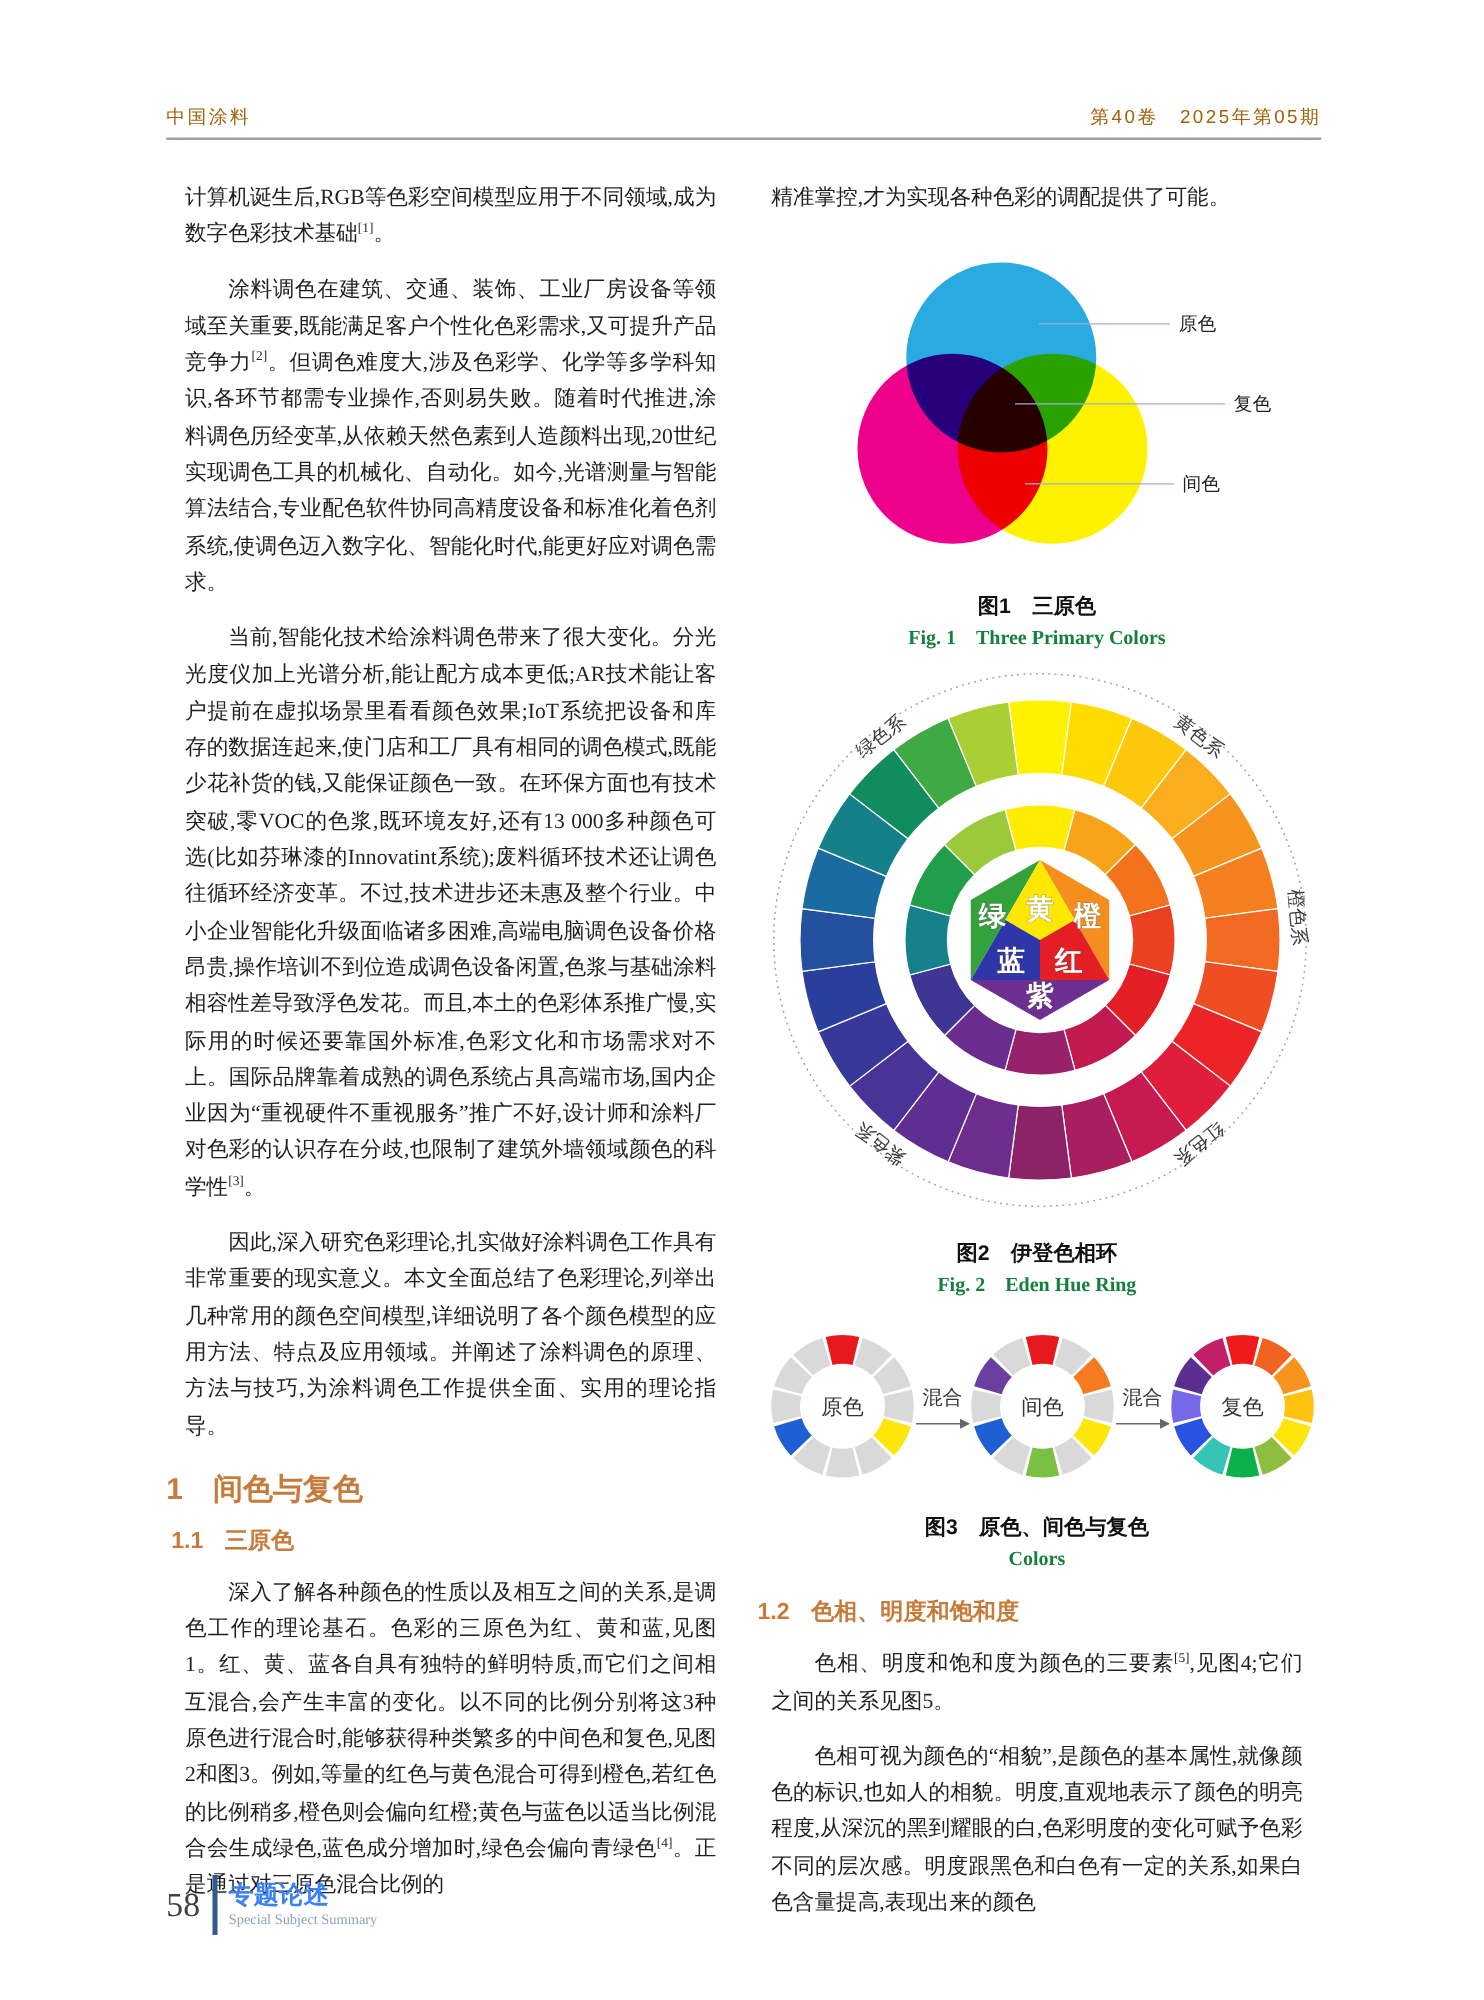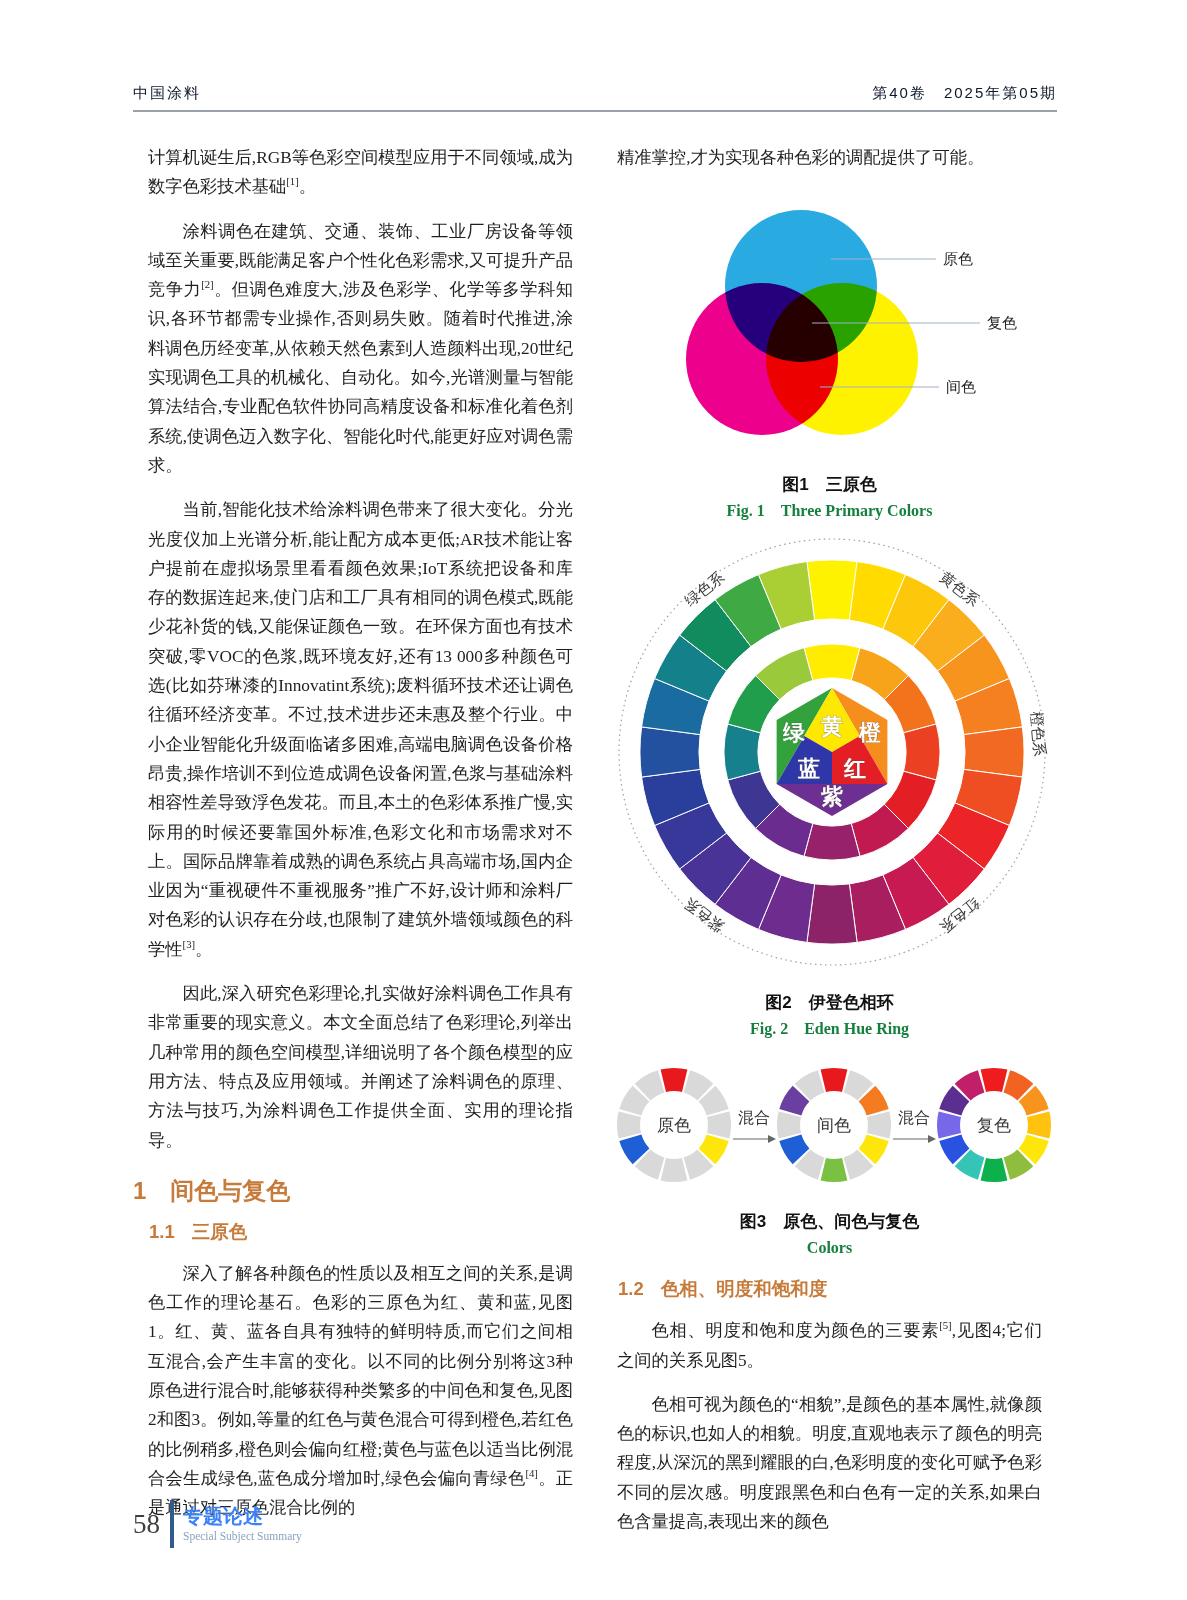--- a/index.html
+++ b/index.html
@@ -2,33 +2,33 @@
 <html><head>
 <meta charset="utf-8">
 <style>
   html,body{margin:0;padding:0;background:#ffffff;}
   .page{position:relative;width:1187px;height:1600px;background:#fff;overflow:hidden;
         font-family:"Liberation Serif","DejaVu Serif",serif;color:#1f1f1f;}
   
   .hdr{position:absolute;left:133px;top:84px;width:924px;}
   .hdr-row{display:flex;justify-content:space-between;align-items:baseline;
            font-family:"Liberation Sans","DejaVu Sans",sans-serif;font-size:15px;
-           color:#0f172a;letter-spacing:2px;}
+           color:#a16207;letter-spacing:2px;}
   .hdr-rule{margin-top:7px;border-bottom:2px solid #9aa0a8;}
   
   .cols{position:absolute;left:133px;top:128px;width:924px;display:flex;gap:14px;}
   .col{width:455px;}
   p.body{margin:15px;font-size:17.3px;line-height:29.3px;text-align:justify;
          text-justify:inter-character;word-break:break-all;color:#1f1f1f;}
   p.indent{text-indent:2em;}
   sup{font-size:0.62em;vertical-align:super;line-height:0;}
   .h-sec{font-family:"Liberation Sans","DejaVu Sans",sans-serif;font-weight:bold;color:#C77B3B;margin:0;}
   h1.h-sec{font-size:24px;margin:20px 0 12px;}
   h1.h-sec .num{margin-right:24px;}
-  h2.h-sec{font-size:18.5px;margin:4px 16px 9px;}
+  h2.h-sec{font-size:18.5px;margin:4px 4px 9px;}
   h2.h-sec .num{margin-right:17px;}
   
   .fig{text-align:center;}
   .fig1-wrap{margin-top:30px;}
   .fig2-wrap{margin-top:12px;}
   .fig3-wrap{margin-top:20px;}
   .cap-zh{font-family:"Liberation Sans","DejaVu Sans",sans-serif;font-weight:bold;
           font-size:17px;line-height:26px;text-align:center;color:#111;margin-top:20px;}
   .cap-en{font-family:"Liberation Serif","DejaVu Serif",serif;font-weight:bold;
           font-size:16px;line-height:25px;text-align:center;color:#15803d;}

